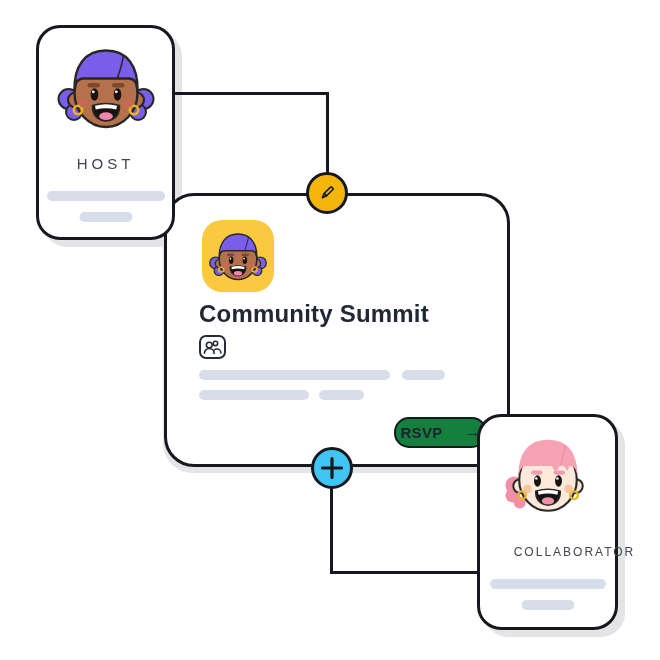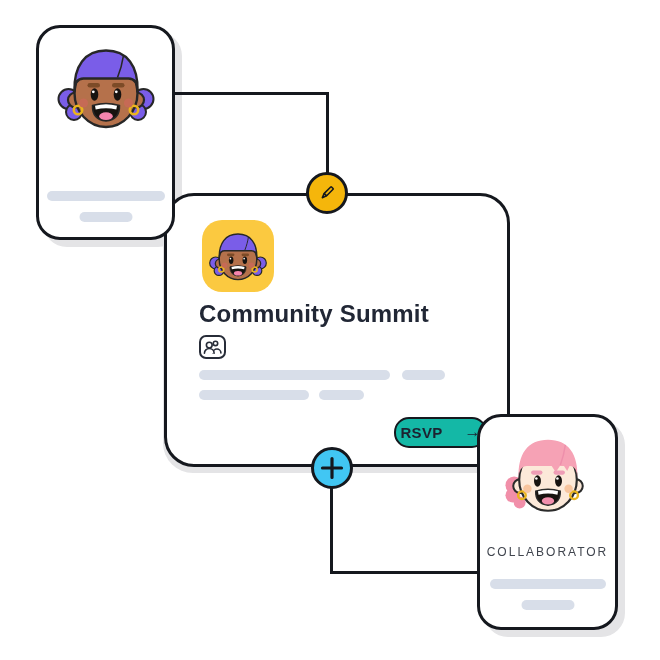--- a/index.html
+++ b/index.html
@@ -38,21 +38,21 @@
     left: 164px; top: 193px;
     width: 346px; height: 274px;
     border-radius: 30px;
     z-index: 1;
   }
   .person-card {
     border-radius: 24px;
     z-index: 3;
   }
   .host-card { left: 36px; top: 25px; width: 139px; height: 215px; }
-  .collab-card { left: 477px; top: 414px; width: 141px; height: 216px; }
+  .collab-card { left: 477px; top: 414px; width: 141px; height: 216px; padding-left: 27px; }
 
   .person-card .avatar-wrap { position: absolute; }
   .host-card .avatar-wrap { left: 17px; top: 14px; }
   .collab-card .avatar-wrap { left: 22px; top: 16px; }
 
   .person-label {
     position: absolute;
     width: 100%;
     text-align: center;
     color: #40454e;
@@ -110,21 +110,21 @@
   }
   .ebar.a1 { left: 32px;  top: 174px; width: 191px; }
   .ebar.a2 { left: 235px; top: 174px; width: 43px; }
   .ebar.b1 { left: 32px;  top: 194px; width: 110px; }
   .ebar.b2 { left: 152px; top: 194px; width: 45px; }
 
   .rsvp-btn {
     position: absolute;
     left: 227px; top: 221px;
     width: 93px; height: 31px;
-    background: #14b8a6;
+    background: #15803d;
     border: 2.5px solid #15181e;
     border-radius: 15px;
     display: flex; align-items: center; justify-content: center;
     gap: 22px;
     color: #1c2230;
     cursor: pointer;
   }
   .rsvp-btn .rsvp-text { font-size: 15px; font-weight: 800; letter-spacing: 0.3px; }
   .rsvp-btn .rsvp-arrow { font-size: 16px; font-weight: 400; margin-top: -1px; }
 
@@ -234,20 +234,21 @@
       <span class="rsvp-arrow">→</span>
     </div>
   </div>
 
   <div class="card person-card host-card">
     <div class="avatar-wrap">
       <svg width="100" height="94" viewBox="0 0 100 94">
           <use href="#avatar-purple"></use>
         </svg>
     </div>
+    <div class="person-label">HOST</div>
     <div class="bar bar1"></div>
     <div class="bar bar2"></div>
   </div>
 
   <div class="card person-card collab-card">
     <div class="avatar-wrap">
       <svg width="92" height="86" viewBox="0 0 100 94">
           <use href="#avatar-pink"></use>
         </svg>
     </div>

